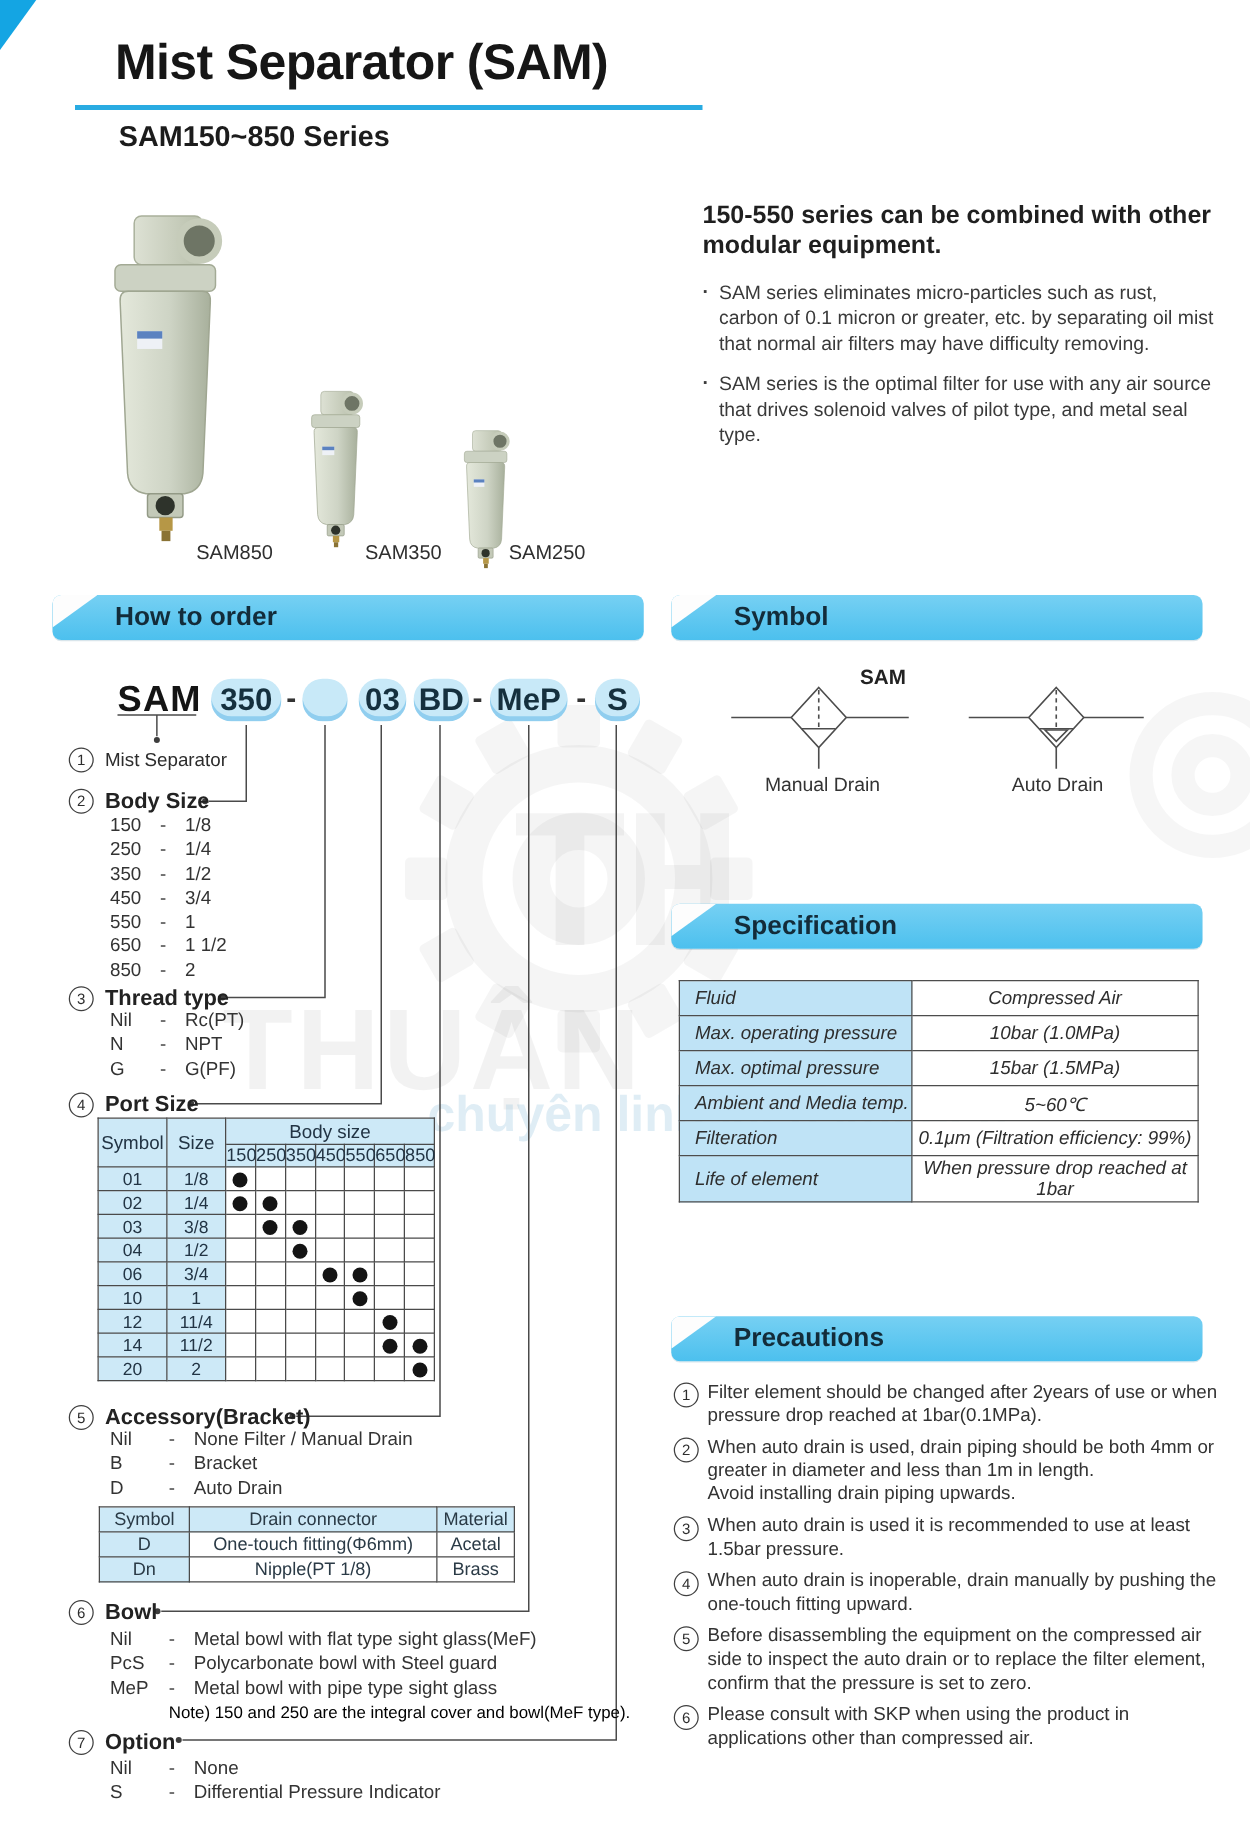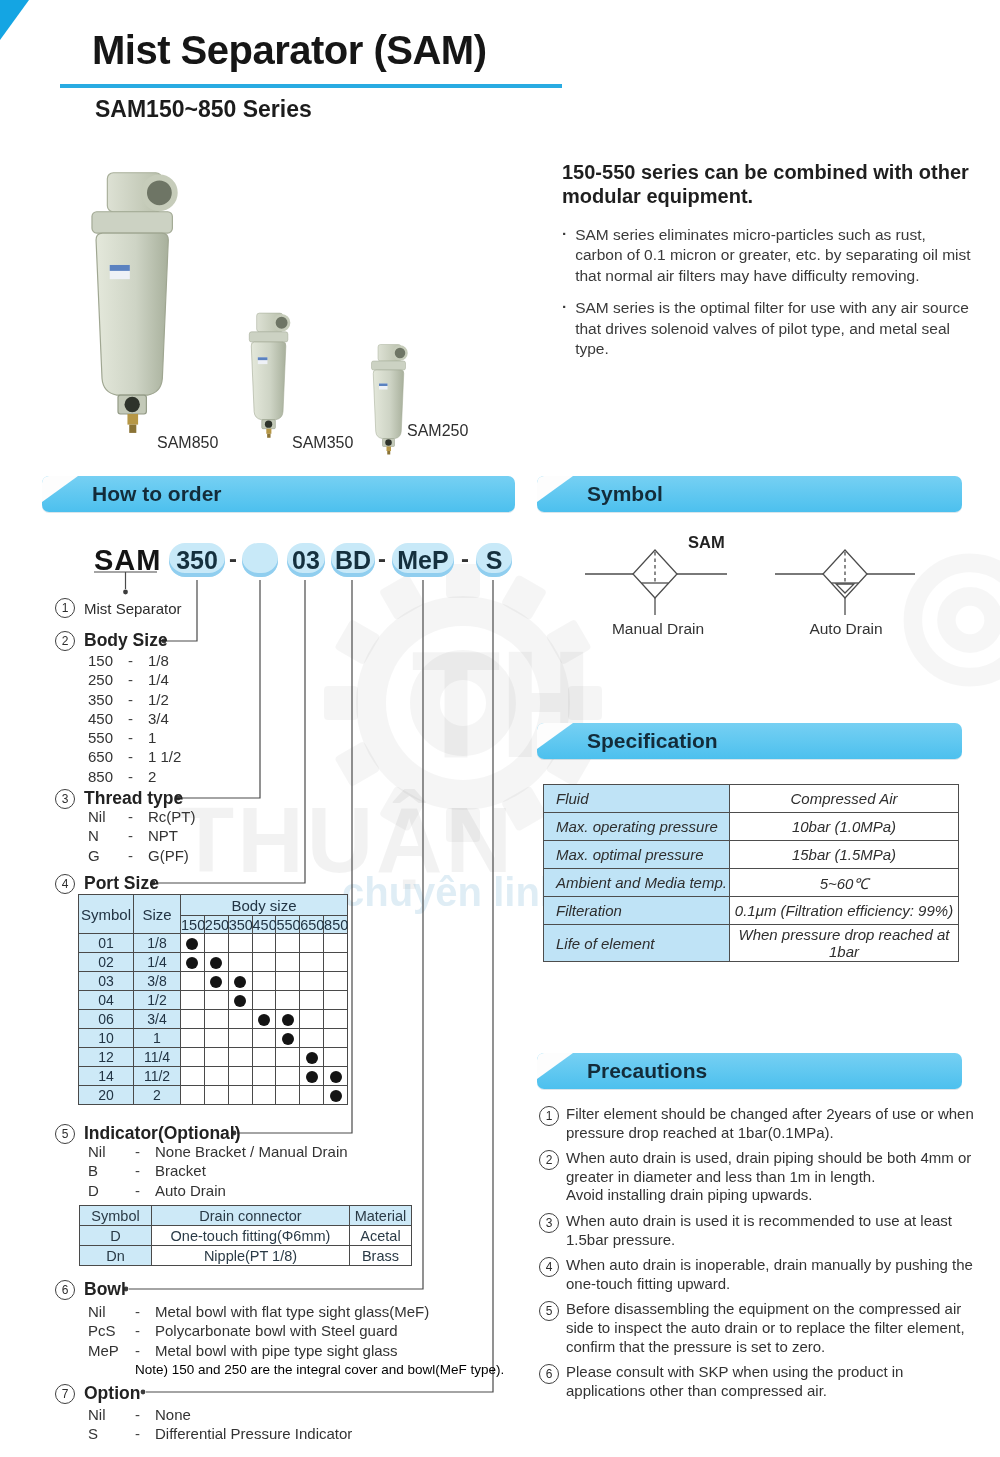--- a/index.html
+++ b/index.html
@@ -173,21 +173,21 @@
     <path d="M36,55 L86,55 Q92,55 91.5,62 L86.5,178 Q85.5,190 74,192 L48,192 Q36.5,190 35.5,178 L30.5,62 Q30,55 36,55 Z" fill="url(#bodyG)" stroke="#9fa691" stroke-width="1"></path>
     <rect x="42" y="82" width="17" height="12" fill="#eef1f6"></rect>
     <rect x="42" y="82" width="17" height="5" fill="#5b82c0"></rect>
     <rect x="49" y="192" width="24" height="16" rx="2" fill="#c3c9b8" stroke="#939a86" stroke-width="1"></rect>
     <circle cx="61" cy="200" r="6.5" fill="#2e332b"></circle>
     <rect x="57" y="208" width="9" height="9" fill="#b69746"></rect>
     <rect x="58.5" y="217" width="6" height="7" fill="#8a7335"></rect>
   </svg>
   <div class="prod-label" style="left:157px;top:434px">SAM850</div>
   <div class="prod-label" style="left:292px;top:434px">SAM350</div>
-  <div class="prod-label" style="left:407px;top:422px">SAM250</div>
+  <div class="prod-label" style="left:407px;top:434px">SAM250</div>
 
   <div class="intro">
     <div class="intro-heading">150-550 series can be combined with other modular equipment.</div>
     <div id="intro-bullets">
         <div class="intro-bullet">
           <span class="bdot">·</span>
           <span>SAM series eliminates micro-particles such as rust, carbon of 0.1 micron or greater, etc. by separating oil mist that normal air filters may have difficulty removing.</span>
         </div>
         <div class="intro-bullet">
           <span class="bdot">·</span>
@@ -434,27 +434,27 @@
           <td></td>
           <td></td>
           <td></td>
           <td><span class="dot"></span></td>
         </tr>
       </tbody>
     </table>
 
   <div class="item-head bold" style="left:55px;top:1123px">
     <span class="circ">5</span>
-    <span class="item-label">Indicator(Optional)</span>
+    <span class="item-label">Accessory(Bracket)</span>
   </div>
   <div class="opts wide" style="left:88px;top:1142px">
       <div class="opt-row">
         <span class="opt-code">Nil</span>
         <span class="opt-dash">-</span>
-        <span class="opt-desc">None Bracket / Manual Drain</span>
+        <span class="opt-desc">None Filter / Manual Drain</span>
       </div>
       <div class="opt-row">
         <span class="opt-code">B</span>
         <span class="opt-dash">-</span>
         <span class="opt-desc">Bracket</span>
       </div>
       <div class="opt-row">
         <span class="opt-code">D</span>
         <span class="opt-dash">-</span>
         <span class="opt-desc">Auto Drain</span>

